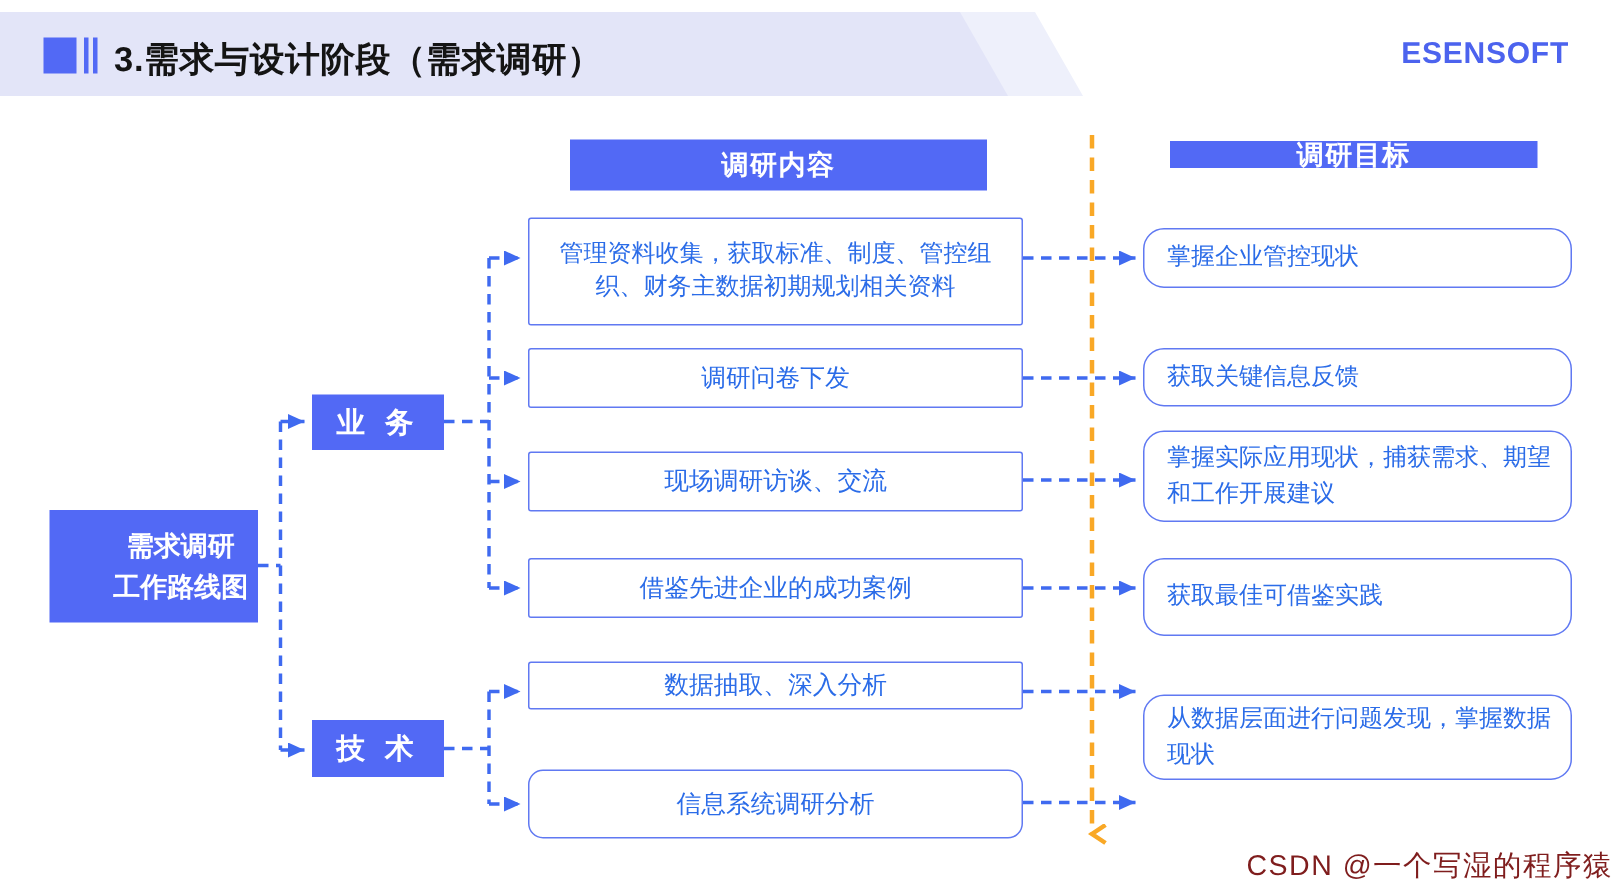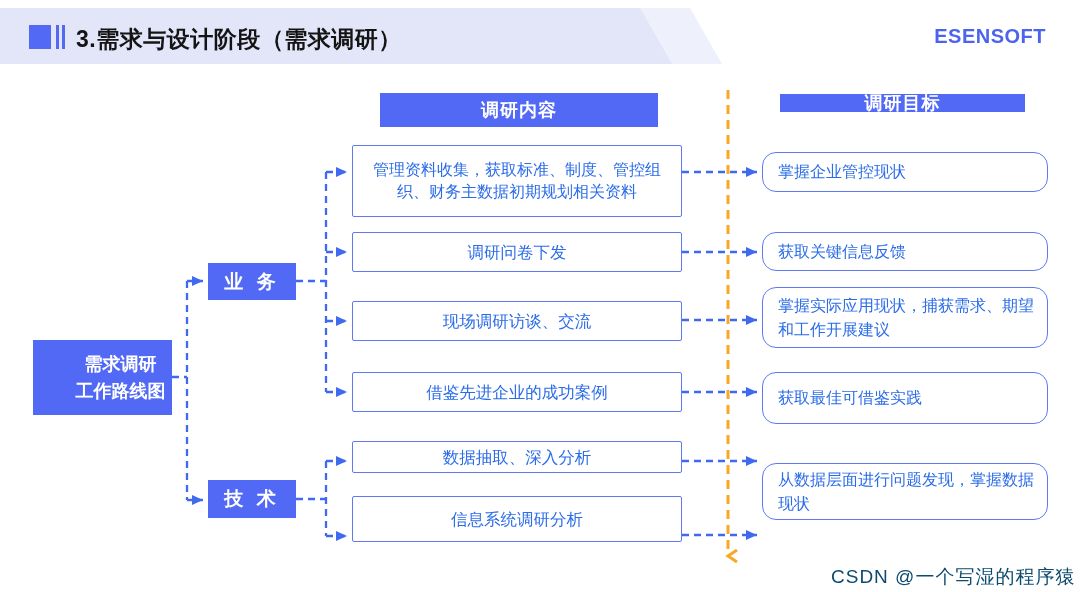--- a/index.html
+++ b/index.html
@@ -39,21 +39,21 @@
   .col-header-content{left:380px;top:93px;width:278px;height:34px;}
   .col-header-goal{left:780px;top:94px;width:245px;height:18px;}
 
   .mid-box{position:absolute;left:352px;width:330px;background:#fff;border:1.6px solid var(--box-border);
            color:var(--box-text);display:flex;align-items:center;justify-content:center;text-align:center;
            font-size:16.5px;line-height:1.35;border-radius:2px;padding:2px 6px;}
   .goal-box{position:absolute;left:762px;width:286px;background:#fff;border:1.7px solid var(--box-border);
             color:var(--box-text);display:flex;align-items:center;justify-content:flex-start;text-align:left;
             font-size:16px;line-height:1.45;border-radius:14px;padding:2px 10px 2px 15px;}
 
-  .watermark{position:absolute;left:831px;top:564px;font-size:19px;color:#0c4a6e;letter-spacing:1px;white-space:nowrap;}
+  .watermark{position:absolute;left:831px;top:564px;font-size:19px;color:#7f1d1d;letter-spacing:1px;white-space:nowrap;}
 
   svg.wires{position:absolute;left:0;top:0;width:1080px;height:592px;pointer-events:none;}
 </style>
 </head>
 <body>
 
 <div class="stage">
 
   <div class="band"></div>
   <div class="band-dark"></div>
@@ -110,21 +110,21 @@
   <div class="fill-box branch branch-tech">技 术</div>
 
   <div class="fill-box col-header col-header-content">调研内容</div>
   <div class="fill-box col-header col-header-goal">调研目标</div>
 
   <div class="mid-box" style="top:145px;height:72px;font-size:16px;">管理资料收集，获取标准、制度、管控组织、财务主数据初期规划相关资料</div>
   <div class="mid-box" style="top:232px;height:40px;">调研问卷下发</div>
   <div class="mid-box" style="top:301px;height:40px;">现场调研访谈、交流</div>
   <div class="mid-box" style="top:372px;height:40px;">借鉴先进企业的成功案例</div>
   <div class="mid-box" style="top:441px;height:32px;">数据抽取、深入分析</div>
-  <div class="mid-box" style="top:496px;height:46px;">信息系统调研分析</div>
+  <div class="mid-box" style="top:513px;height:46px;border-radius:10px;">信息系统调研分析</div>
 
   <div class="goal-box" style="top:152px;height:40px;">掌握企业管控现状</div>
   <div class="goal-box" style="top:232px;height:39px;">获取关键信息反馈</div>
   <div class="goal-box" style="top:287px;height:61px;">掌握实际应用现状，捕获需求、期望和工作开展建议</div>
   <div class="goal-box" style="top:372px;height:52px;">获取最佳可借鉴实践</div>
   <div class="goal-box" style="top:432px;height:57px;margin-top:31px;">从数据层面进行问题发现，掌握数据现状</div>
 
   <div class="watermark">CSDN @一个写湿的程序猿</div>
 
 </div>

